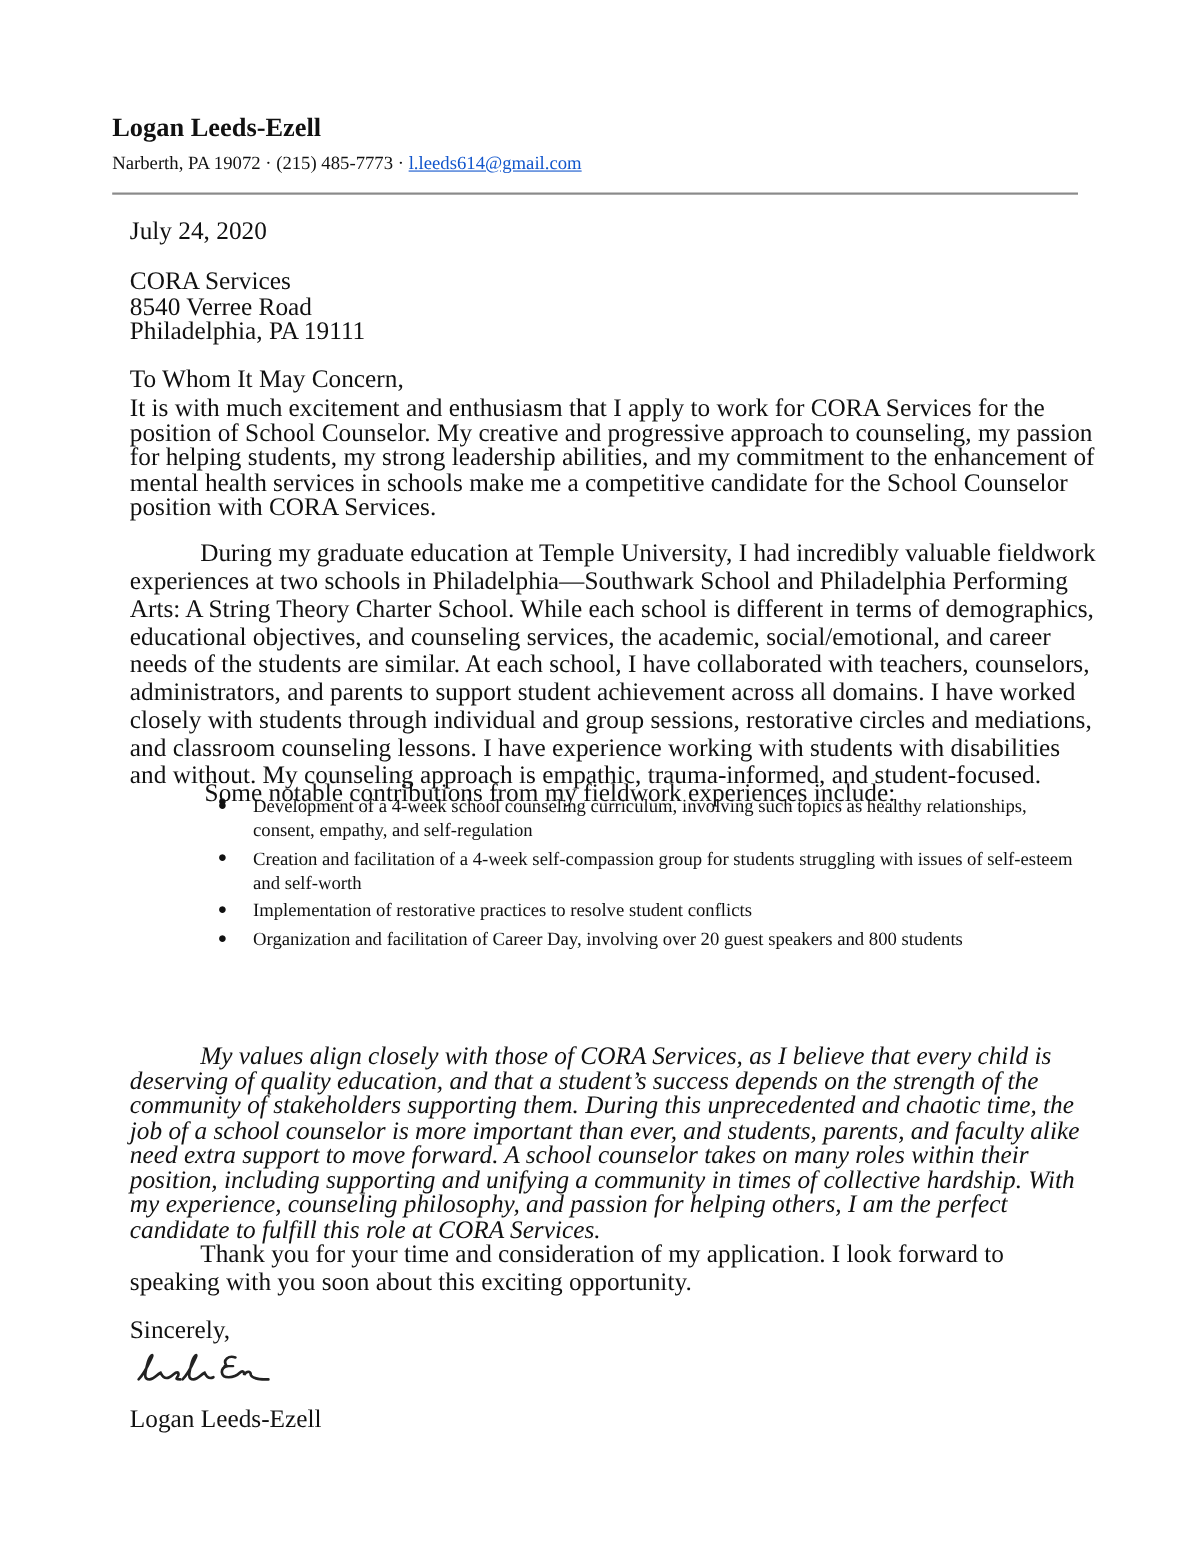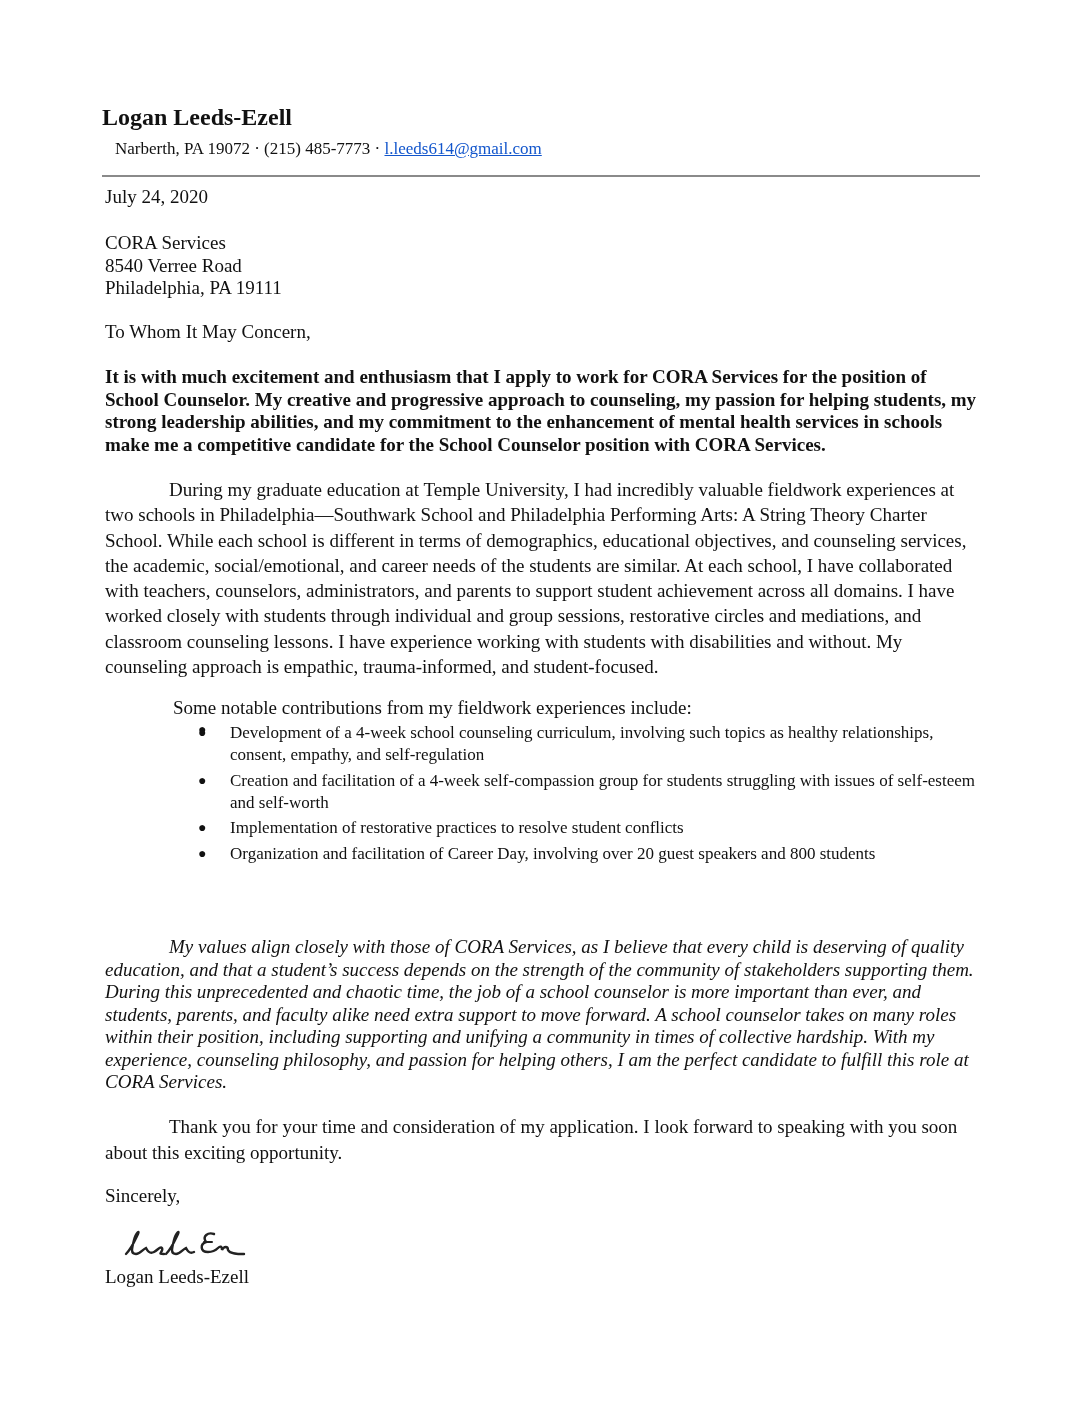--- a/index.html
+++ b/index.html
@@ -1,27 +1,27 @@
 <!DOCTYPE html>
 <html><head>
 <meta charset="utf-8">
 <style>
   html, body { margin: 0; padding: 0; background: #ffffff; }
   body { width: 1088px; height: 1408px; position: relative; overflow: hidden;
          font-family: "Liberation Serif", serif; color: #111; }
   .page { position: absolute; left: 102px; top: 0; width: 880px; }
   .name { position: absolute; top: 104px; left: 0; font-size: 24px; font-weight: bold; margin: 0; }
-  .contact { position: absolute; top: 139px; left: 13px; font-size: 17px; white-space: nowrap; }
+  .contact { position: absolute; top: 139px; left: 0; font-size: 17px; white-space: nowrap; }
   .contact a { color: #1155cc; text-decoration: underline; }
   .rule { position: absolute; top: 175px; left: 0; width: 878px; height: 0; border-top: 2px solid #8a8a8a; }
-  .txt { position: absolute; left: 0; font-size: 19px; line-height: 22.5px; margin: 3px; }
+  .txt { position: absolute; left: 0; font-size: 23px; line-height: 22.5px; margin: 16px; }
   .date { top: 183px; }
   .addr { top: 229px; }
   .salut { top: 318px; }
-  .p1 { top: 363px; width: 880px; font-weight: bold; }
+  .p1 { top: 344px; width: 880px; }
   .p2 { top: 474px; width: 882px; line-height: 25.3px; text-indent: 64px; }
   .p-intro { top: 694px; left: 68px; }
   .list { position: absolute; top: 719px; left: 0; width: 890px; margin: 0; padding: 0; list-style: none; font-size: 17px; line-height: 22.5px; }
   .list li { position: relative; padding-left: 128px; margin-bottom: 2.8px; }
   .list li .bullet { position: absolute; left: 96px; top: 0; font-size: 14px; }
   .p3 { top: 933px; width: 882px; text-indent: 64px; font-style: italic; }
   .p4 { top: 1111px; width: 882px; line-height: 25.5px; text-indent: 64px; }
   .closing { top: 1182px; }
   .sig { position: absolute; top: 1228px; left: 16px; }
   .signame { top: 1263px; }

